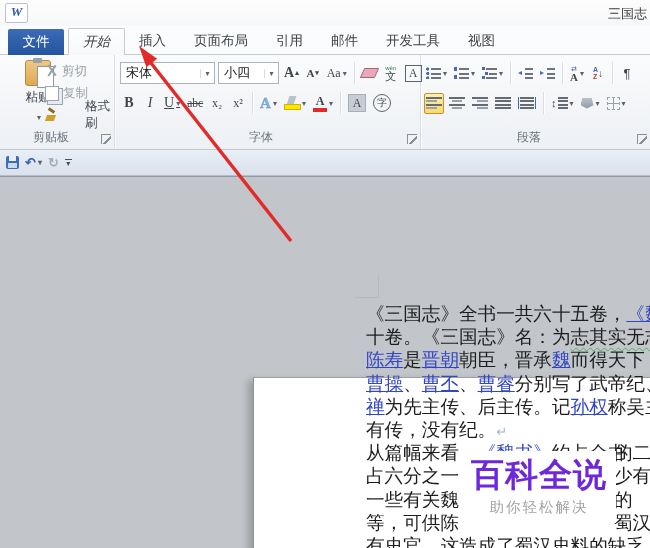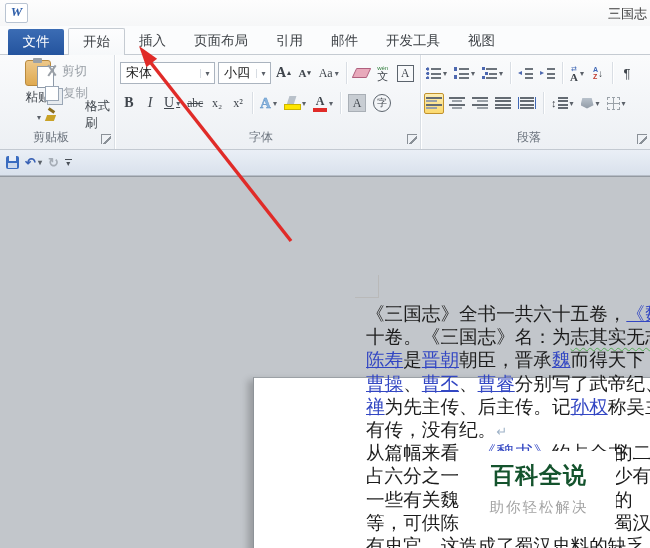--- a/index.html
+++ b/index.html
@@ -11,21 +11,21 @@
   #appicon{position:absolute;left:5px;top:3px;width:21px;height:18px;background:#fff;border:1px solid #b9c4d2;border-radius:2px;
            color:#2b5ca8;font:italic bold 13px/16px "Liberation Serif",serif;text-align:center;}
   #wintitle{position:absolute;right:3px;top:5px;font-size:13px;color:#3a3a3a;}
 
   
   #tabrow{position:absolute;left:0;top:26px;width:650px;height:29px;background:#fbfcfd;border-bottom:1px solid #c5cbd2;box-sizing:border-box;}
   #filetab{position:absolute;left:8px;top:3px;width:56px;height:26px;background:linear-gradient(#3b6cb4,#24549e);
            color:#fff;font-size:13.5px;text-align:center;line-height:25px;border-radius:2px 2px 0 0;}
   #tabs{position:absolute;left:68px;top:2px;height:27px;display:flex;}
   .tab{padding:0 14px;font-size:13.5px;color:#3e4247;line-height:26px;height:27px;box-sizing:border-box;}
-  .tab.sel{background:linear-gradient(#fdfdfe,#f6f8fa);border:1px solid #c5cbd2;border-bottom:none;border-radius:2px 2px 0 0;}
+  .tab.sel{background:linear-gradient(#fdfdfe,#f6f8fa);border:1px solid #c5cbd2;border-bottom:none;border-radius:2px 2px 0 0;font-style:italic;}
 
   
   #ribbon{position:absolute;left:0;top:55px;width:650px;height:95px;background:linear-gradient(#fafbfc,#edf0f4);
           border-bottom:1px solid #c3c9d1;box-sizing:border-box;}
   .rgroup{position:absolute;top:0;bottom:0;border-right:1px solid #d9dee4;box-shadow:1px 0 0 #fff;}
   .glabel{position:absolute;bottom:3px;left:0;right:12px;text-align:center;font-size:12px;color:#6b737d;}
   .launcher{position:absolute;right:3px;bottom:5px;width:9px;height:9px;border-top:1px solid #8a9097;border-left:1px solid #8a9097;
             background:linear-gradient(135deg,transparent 55%,#8a9097 55%,#8a9097 72%,transparent 72%);}
   .dd::after{content:"▾";font-size:8px;color:#5b6169;margin-left:2px;}
   .sep{width:1px;height:22px;background:#d9dee4;box-shadow:1px 0 0 #fff;margin:0 2px;}
@@ -156,21 +156,21 @@
   #doctext{position:absolute;left:366px;top:302px;font-family:"Liberation Serif",serif;font-size:18.6px;color:#1c1c1c;z-index:2;}
   .dline{position:relative;height:23.2px;line-height:23.2px;white-space:nowrap;}
   .dlink{color:#3347c3;text-decoration:underline;}
   .wavy{text-decoration:underline wavy #58b058;text-decoration-thickness:1px;text-underline-offset:4px;}
   .pmark{color:#9fb3c8;font-size:13px;}
   .rfrag{position:absolute;left:248px;top:0;}
 
   
   #watermark{position:absolute;left:462px;top:451px;width:154px;height:72px;background:#fff;z-index:10;
              display:flex;flex-direction:column;align-items:center;justify-content:center;}
-  #wm-title{font-size:23px;font-weight:bold;color:#14532d;line-height:36px;letter-spacing:1px;}
+  #wm-title{font-size:33px;font-weight:bold;color:#6d28d9;line-height:36px;letter-spacing:1px;}
   #wm-tag{font-size:14.5px;color:#a3a3a3;letter-spacing:2px;margin-top:5px;}
 
   
   #arrow{position:absolute;left:0;top:0;z-index:50;pointer-events:none;}
 </style>
 </head>
 <body>
 
 <div id="screen">
 
@@ -215,21 +215,21 @@
       <div class="glabel">剪贴板</div>
       <div class="launcher"></div>
     </div>
 
     <div class="rgroup" id="g-font">
       <div class="frow" id="frow1">
         <div class="combo" style="width:95px;">
           <span class="cv">宋体</span>
           <span class="ca">▾</span>
         </div>
-        <div class="combo" style="width:53px;">
+        <div class="combo" style="width:61px;">
           <span class="cv">小四</span>
           <span class="ca">▾</span>
         </div>
         <span class="rbtn serif fx-b">
             <span>A</span>
             <span class="growmark">▴</span>
           </span>
         <span class="rbtn serif" style="font-size:11px;font-weight:bold;">
             <span>A</span>
             <span class="growmark">▾</span>

